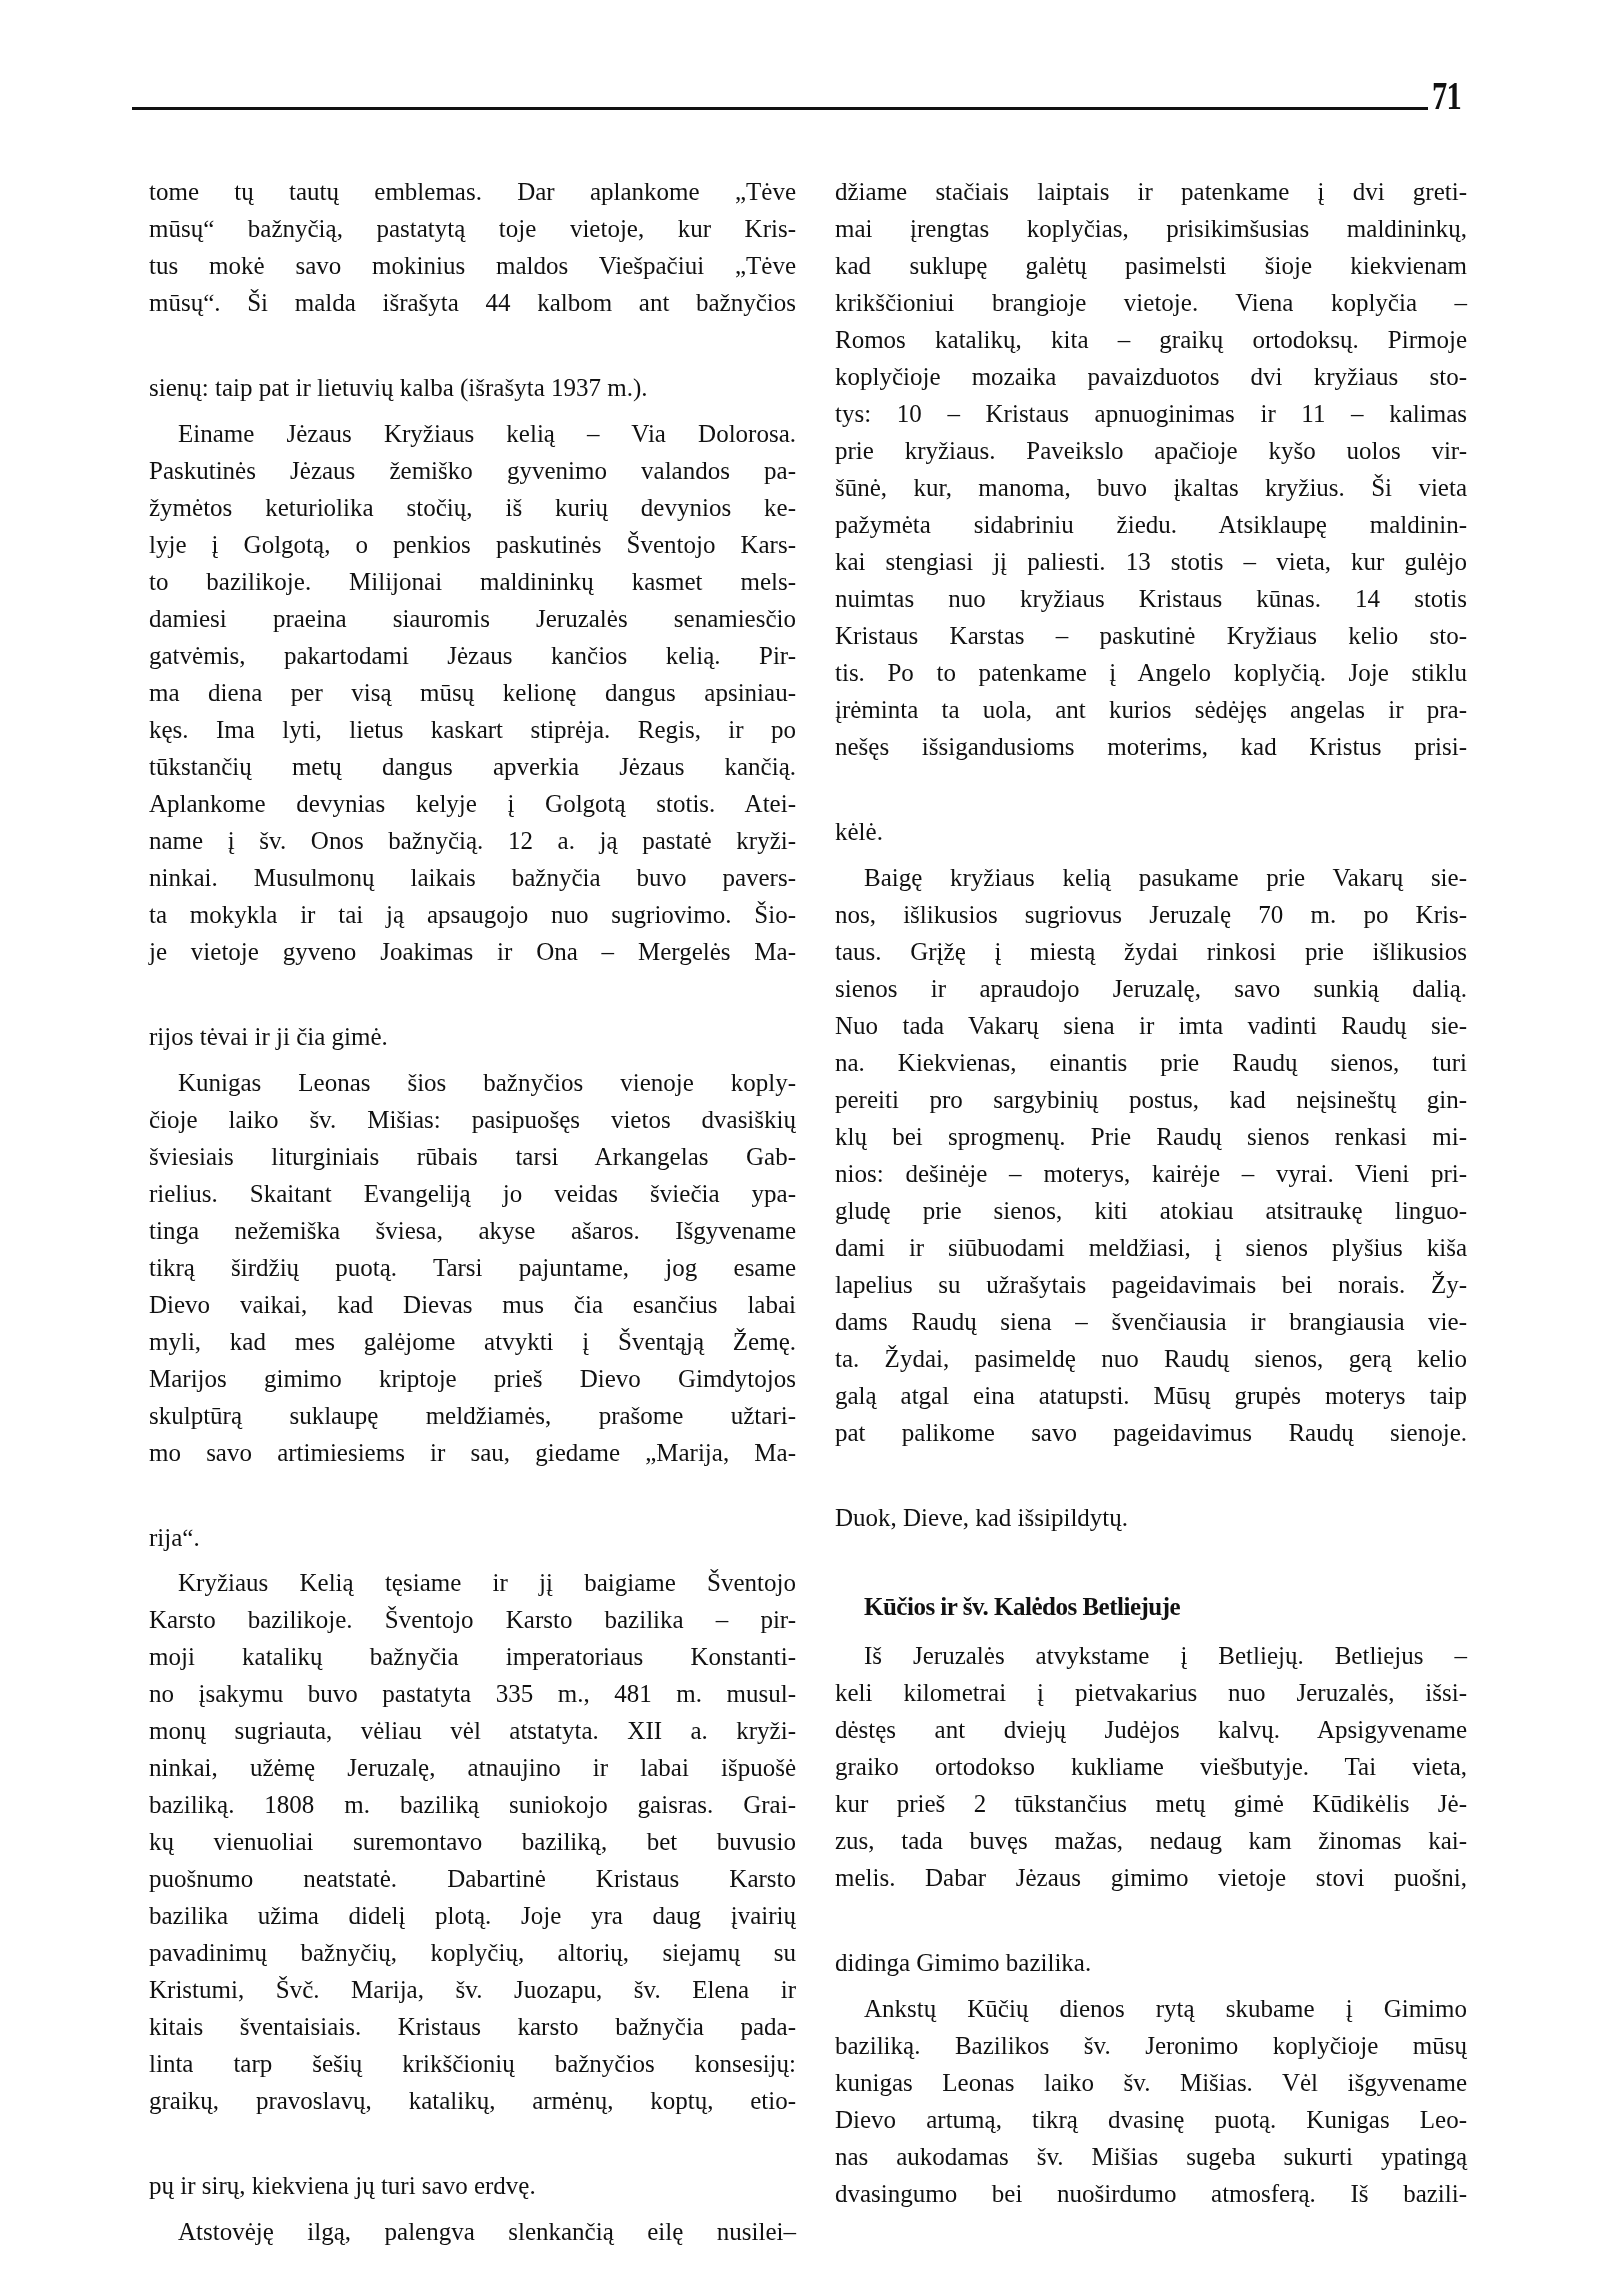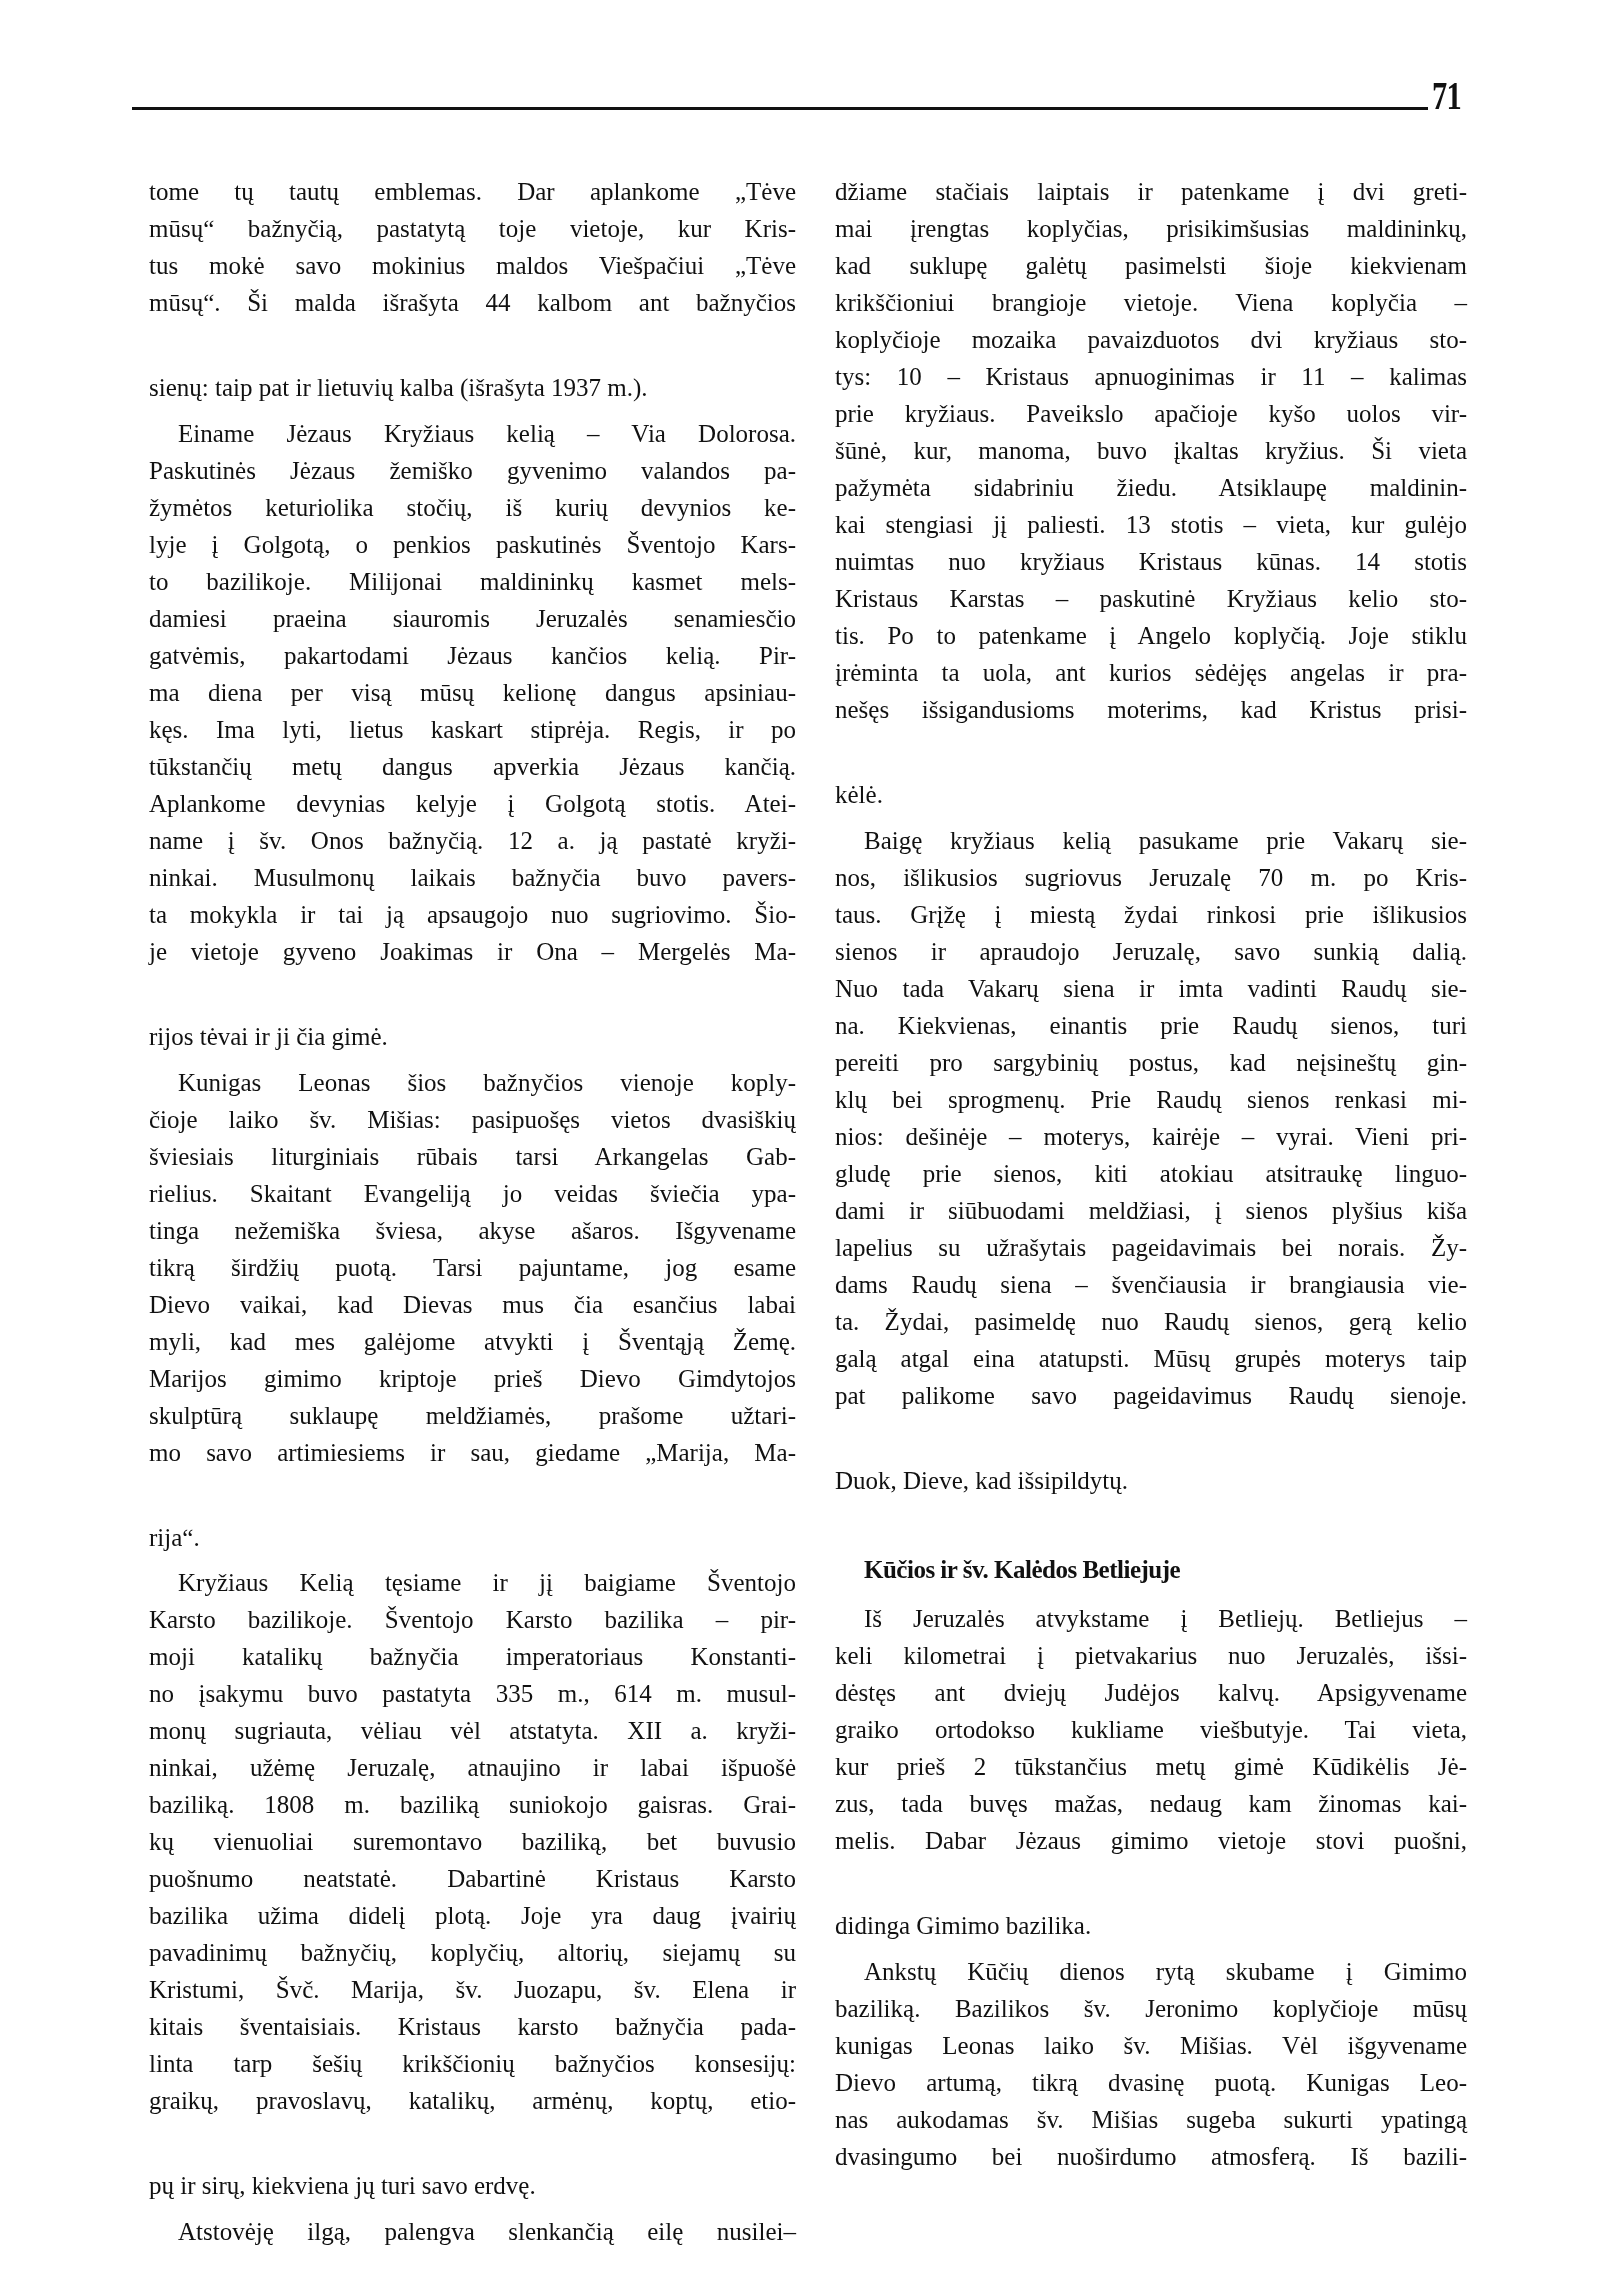--- a/index.html
+++ b/index.html
@@ -131,21 +131,21 @@
       <span class="line">myli, kad mes galėjome atvykti į Šventąją Žemę.</span>
       <span class="line">Marijos gimimo kriptoje prieš Dievo Gimdytojos</span>
       <span class="line">skulptūrą suklaupę meldžiamės, prašome užtari-</span>
       <span class="line">mo savo artimiesiems ir sau, giedame „Marija, Ma-</span>
       <span class="line last">rija“.</span>
     </p>
     <p class="para no-indent">
       <span class="line first">Kryžiaus Kelią tęsiame ir jį baigiame Šventojo</span>
       <span class="line">Karsto bazilikoje. Šventojo Karsto bazilika – pir-</span>
       <span class="line">moji katalikų bažnyčia imperatoriaus Konstanti-</span>
-      <span class="line">no įsakymu buvo pastatyta 335 m., 614 m. musul-</span>
+      <span class="line">no įsakymu buvo pastatyta 335 m., 481 m. musul-</span>
       <span class="line">monų sugriauta, vėliau vėl atstatyta. XII a. kryži-</span>
       <span class="line">ninkai, užėmę Jeruzalę, atnaujino ir labai išpuošė</span>
       <span class="line">baziliką. 1808 m. baziliką suniokojo gaisras. Grai-</span>
       <span class="line">kų vienuoliai suremontavo baziliką, bet buvusio</span>
       <span class="line">puošnumo neatstatė. Dabartinė Kristaus Karsto</span>
       <span class="line">bazilika užima didelį plotą. Joje yra daug įvairių</span>
       <span class="line">pavadinimų bažnyčių, koplyčių, altorių, siejamų su</span>
       <span class="line">Kristumi, Švč. Marija, šv. Juozapu, šv. Elena ir</span>
       <span class="line">kitais šventaisiais. Kristaus karsto bažnyčia pada-</span>
       <span class="line">linta tarp šešių krikščionių bažnyčios konsesijų:</span>
@@ -156,20 +156,21 @@
       <span class="line first">Atstovėję ilgą, palengva slenkančią eilę nusilei–</span>
     </p>
   </div>
 <div class="column col-right" id="col-right">
   <div id="right-paras">
       <p class="para no-indent">
         <span class="line">džiame stačiais laiptais ir patenkame į dvi greti-</span>
         <span class="line">mai įrengtas koplyčias, prisikimšusias maldininkų,</span>
         <span class="line">kad suklupę galėtų pasimelsti šioje kiekvienam</span>
         <span class="line">krikščioniui brangioje vietoje. Viena koplyčia –</span>
+        <span class="line">Romos katalikų, kita – graikų ortodoksų. Pirmoje</span>
         <span class="line">koplyčioje mozaika pavaizduotos dvi kryžiaus sto-</span>
         <span class="line">tys: 10 – Kristaus apnuoginimas ir 11 – kalimas</span>
         <span class="line">prie kryžiaus. Paveikslo apačioje kyšo uolos vir-</span>
         <span class="line">šūnė, kur, manoma, buvo įkaltas kryžius. Ši vieta</span>
         <span class="line">pažymėta sidabriniu žiedu. Atsiklaupę maldinin-</span>
         <span class="line">kai stengiasi jį paliesti. 13 stotis – vieta, kur gulėjo</span>
         <span class="line">nuimtas nuo kryžiaus Kristaus kūnas. 14 stotis</span>
         <span class="line">Kristaus Karstas – paskutinė Kryžiaus kelio sto-</span>
         <span class="line">tis. Po to patenkame į Angelo koplyčią. Joje stiklu</span>
         <span class="line">įrėminta ta uola, ant kurios sėdėjęs angelas ir pra-</span>

